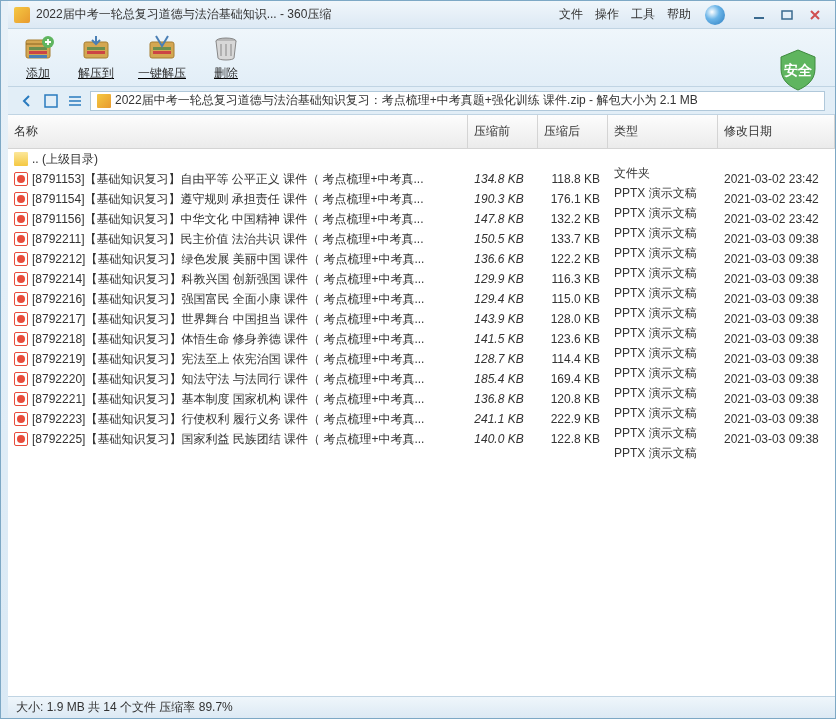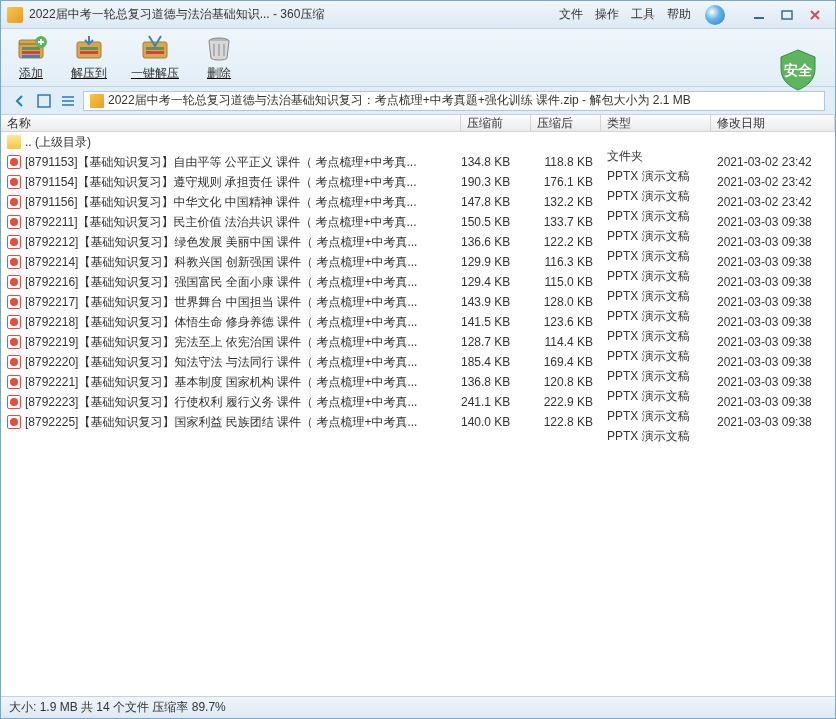--- a/index.html
+++ b/index.html
@@ -1,48 +1,48 @@
 <!DOCTYPE html>
 <html><head>
 <meta charset="utf-8">
 <style>
 * { margin: 0; padding: 0; box-sizing: border-box; }
 body { font-family: "Microsoft YaHei", SimSun, sans-serif; font-size: 12px; background: #fff; overflow: hidden; }
-.window { width: 836px; height: 719px; border: 1px solid #7da8c5; display: flex; flex-direction: column; background: linear-gradient(to bottom, #e8f1f8 0%, #d9e9f5 100%); }
+.window { width: 836px; height: 719px; border: 1px solid #7da8c5; display: flex; flex-direction: column; background: linear-gradient(to bottom, #e8f1f8 0%, #d9e9f5 100%); padding-left: 7px; }
 .titlebar { height: 28px; background: linear-gradient(to bottom, #f0f6fb 0%, #dce9f4 100%); display: flex; align-items: center; padding: 0 6px; border-bottom: 1px solid #c0d4e3; }
 .titlebar-icon { width: 16px; height: 16px; background: linear-gradient(135deg, #f5c842 0%, #e89a2e 100%); margin-right: 6px; border-radius: 2px; }
 .titlebar-text { flex: 1; font-size: 12px; color: #333; white-space: nowrap; overflow: hidden; text-overflow: ellipsis; }
 .menubar { display: flex; gap: 12px; padding: 0 14px; font-size: 12px; color: #333; }
 .menubar span { cursor: pointer; }
 .window-controls { display: flex; gap: 0; margin-left: 12px; }
 .win-btn { width: 28px; height: 20px; display: flex; align-items: center; justify-content: center; cursor: pointer; }
 .win-btn.min { color: #3a6a8f; }
 .win-btn.max { color: #3a6a8f; }
 .win-btn.close { color: #d05050; }
 .logo-icon { width: 20px; height: 20px; border-radius: 50%; background: radial-gradient(circle at 35% 35%, #fff 0%, #6bb5e8 40%, #2a7bbf 100%); margin-right: 8px; }
 .toolbar { height: 58px; background: linear-gradient(to bottom, #eff6fb 0%, #e2eef7 100%); display: flex; align-items: center; padding: 0 14px; border-bottom: 1px solid #c0d4e3; position: relative; }
 .toolbtn { display: flex; flex-direction: column; align-items: center; margin-right: 24px; cursor: pointer; gap: 3px; text-decoration: underline; }
 .toolbtn-icon { width: 32px; height: 28px; display: flex; align-items: center; justify-content: center; }
 .toolbtn-label { font-size: 12px; color: #333; }
 .shield-badge { position: absolute; right: 14px; top: 18px; width: 46px; height: 46px; }
 .addressbar { height: 28px; background: #e2eef7; display: flex; align-items: center; padding: 0 10px; gap: 6px; border-bottom: 1px solid #c0d4e3; }
 .nav-icon { width: 18px; height: 18px; display: flex; align-items: center; justify-content: center; cursor: pointer; color: #2a7bbf; }
 .addr-input { flex: 1; height: 20px; background: #fff; border: 1px solid #b0c8da; padding: 0 6px; display: flex; align-items: center; font-size: 12px; color: #333; white-space: nowrap; overflow: hidden; }
 .addr-icon { width: 14px; height: 14px; margin-right: 4px; background: linear-gradient(135deg, #f5c842 0%, #e89a2e 100%); border-radius: 1px; flex: none; }
-.headers { height: 17px; background: linear-gradient(to bottom, #fdfdfd 0%, #ebebeb 100%); display: flex; align-items: flex-end; border-bottom: 1px solid #d4d4d4; font-size: 12px; color: #333; }
+.headers { height: 34px; background: linear-gradient(to bottom, #fdfdfd 0%, #ebebeb 100%); display: flex; align-items: flex-end; border-bottom: 1px solid #d4d4d4; font-size: 12px; color: #333; }
 .headers > div { padding: 0 6px; border-right: 1px solid #d4d4d4; height: 100%; display: flex; align-items: center; }
 .col-name { width: 460px; }
 .col-before { width: 70px; }
 .col-after { width: 70px; }
 .col-type { width: 110px; }
 .col-date { flex: 1; }
 .file-list { flex: 1; background: #fff; overflow-y: auto; overflow-x: hidden; }
 .row { height: 20px; display: flex; align-items: center; font-size: 12px; color: #333; }
 .row .c-name { width: 460px; padding-left: 6px; display: flex; align-items: center; gap: 4px; white-space: nowrap; overflow: hidden; }
-.row .c-before { width: 70px; text-align: left; padding-right: 8px; }
+.row .c-before { width: 70px; text-align: center; padding-right: 8px; font-style: italic; }
 .row .c-after { width: 70px; text-align: right; padding-right: 8px; }
 .row .c-type { width: 110px; padding-left: 6px; margin-top: 28px; }
 .row .c-date { flex: 1; padding-left: 6px; }
 .file-icon { width: 14px; height: 14px; flex: none; }
 .folder-icon { background: linear-gradient(to bottom, #fce79a 0%, #f5c842 100%); border-radius: 1px; }
 .pptx-icon { background: radial-gradient(circle, #e74c3c 30%, #fff 30%); border: 1px solid #e74c3c; border-radius: 2px; position: relative; }
 .pptx-icon::after { content: ""; position: absolute; inset: 2px; border-radius: 50%; background: #e74c3c; }
 .statusbar { height: 22px; background: linear-gradient(to bottom, #eff6fb 0%, #dce9f4 100%); border-top: 1px solid #c0d4e3; display: flex; align-items: center; padding: 0 8px; font-size: 12px; color: #333; }
 svg { display: block; }
 </style>

